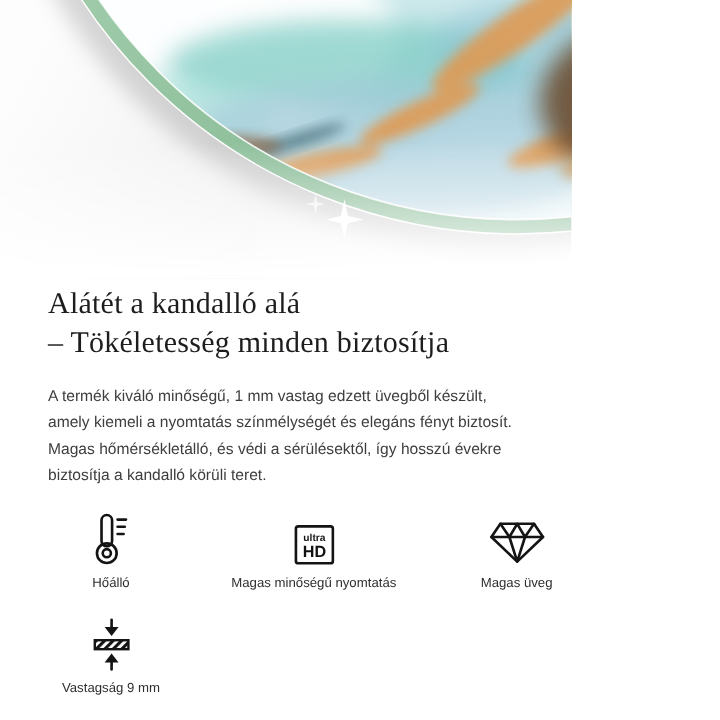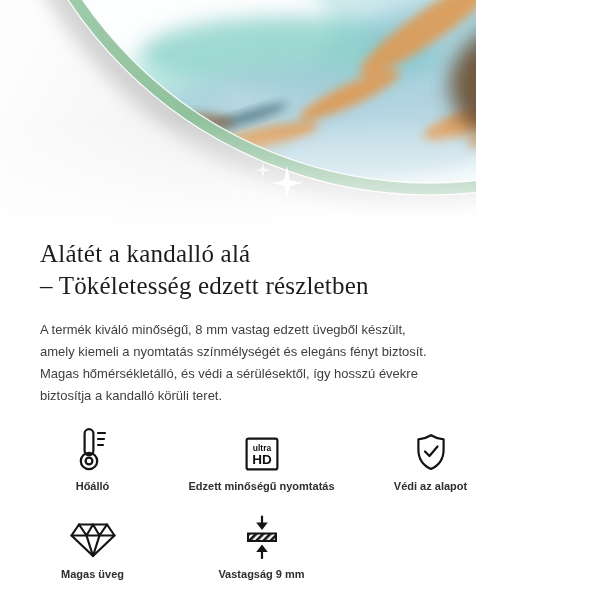--- a/index.html
+++ b/index.html
@@ -50,21 +50,20 @@
   .feature .iconbox {
     height: 46px;
     display: flex; align-items: flex-end; justify-content: center;
   }
   .feature .label {
     margin-top: 8px;
     font-size: 11px;
     line-height: 14px;
     color: #2e2e2e;
     text-align: left;
-    font-weight: bold;
   }
   .feature svg { display: block; }
   .ic { stroke: #141414; fill: none; stroke-width: 2.2; stroke-linecap: round; stroke-linejoin: round; }
   .icf { fill: #141414; stroke: none; }
   svg text { font-family: "Liberation Sans", "DejaVu Sans", sans-serif; fill: #111111; }
 </style>
 </head>
 <body>
 
 <div class="page">
@@ -142,24 +141,24 @@
         <path d="M287 166 L290 180 L303 183 L290 186 L287 199 L284 186 L272 183 L284 180 Z" opacity="0.95"></path>
         <circle cx="287" cy="183" r="2.4" opacity="0.9"></circle>
         <path d="M263 162 L264.5 168.5 L271 170 L264.5 171.5 L263 178 L261.5 171.5 L255 170 L261.5 168.5 Z" opacity="0.7"></path>
       </g>
     </svg>
   </div>
 
   <div class="content">
     <h1 class="title">
       <span>Alátét a kandalló alá</span><br>
-      <span>– Tökéletesség edzett részletben</span>
+      <span>– Tökéletesség minden biztosítja</span>
     </h1>
 
-    <p class="desc">A termék kiváló minőségű, 8 mm vastag edzett üvegből készült, amely kiemeli a nyomtatás színmélységét és elegáns fényt biztosít. Magas hőmérsékletálló, és védi a sérülésektől, így hosszú évekre biztosítja a kandalló körüli teret.</p>
+    <p class="desc">A termék kiváló minőségű, 1 mm vastag edzett üvegből készült, amely kiemeli a nyomtatás színmélységét és elegáns fényt biztosít. Magas hőmérsékletálló, és védi a sérülésektől, így hosszú évekre biztosítja a kandalló körüli teret.</p>
 
     <div class="features">
 
       <div class="feature">
         <div class="iconbox">
           <svg width="30" height="44" viewBox="0 0 30 44">
             <circle class="ic" cx="11" cy="34" r="8.2"></circle>
             <rect class="ic" x="6.6" y="2.2" width="8.8" height="26" rx="4.4" fill="#ffffff"></rect>
             <circle class="ic" cx="11" cy="34" r="3.4" stroke-width="2"></circle>
             <path class="ic" d="M20 6 H27 M20 12 H26 M20 18 H25" stroke-width="2"></path>
@@ -169,32 +168,23 @@
       </div>
 
       <div class="feature">
         <div class="iconbox">
           <svg width="34" height="34" viewBox="0 0 34 34">
             <rect class="ic" x="1.6" y="1.6" width="30.8" height="30.8" rx="2" stroke-width="2.6"></rect>
             <text x="17" y="13.5" text-anchor="middle" font-size="8.5" font-weight="700">ultra</text>
             <text x="17" y="27" text-anchor="middle" font-size="13.5" font-weight="800">HD</text>
           </svg>
         </div>
-        <div class="label">Edzett minőségű nyomtatás</div>
-      </div>
-
-      <div class="feature">
-        <div class="iconbox">
-          <svg width="34" height="38" viewBox="0 0 34 38">
-            <path class="ic" stroke-width="2.3" d="M17 2.2 C13.5 4.4 9.2 5.8 4.4 6.3 L4.4 16.5 C4.4 25.6 9.3 32.6 17 36 C24.7 32.6 29.6 25.6 29.6 16.5 L29.6 6.3 C24.8 5.8 20.5 4.4 17 2.2 Z"></path>
-            <path class="ic" stroke-width="2.3" d="M11 18.5 L15.5 23 L23.5 13.5"></path>
-          </svg>
-        </div>
-        <div class="label">Védi az alapot</div>
-      </div>
+        <div class="label">Magas minőségű nyomtatás</div>
+      </div>
+
 
       <div class="feature">
         <div class="iconbox">
           <svg width="48" height="40" viewBox="0 0 48 40">
             <path class="ic" stroke-width="2" d="M10 5.5 H38 L45.5 16.5 L24 37 L2.5 16.5 Z"></path>
             <path class="ic" stroke-width="2" d="M2.5 16.5 H45.5"></path>
             <path class="ic" stroke-width="2" d="M10 5.5 L17.5 16.5 L24 5.5 L30.5 16.5 L38 5.5"></path>
             <path class="ic" stroke-width="2" d="M17.5 16.5 L24 37 L30.5 16.5"></path>
           </svg>
         </div>

